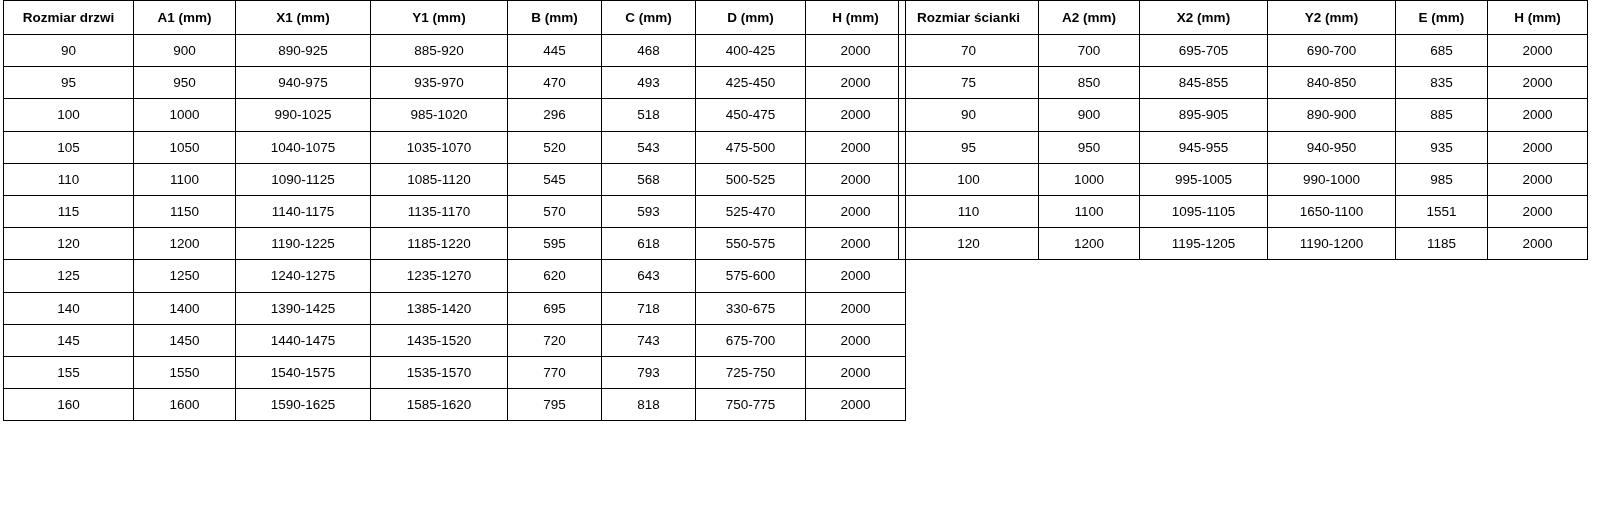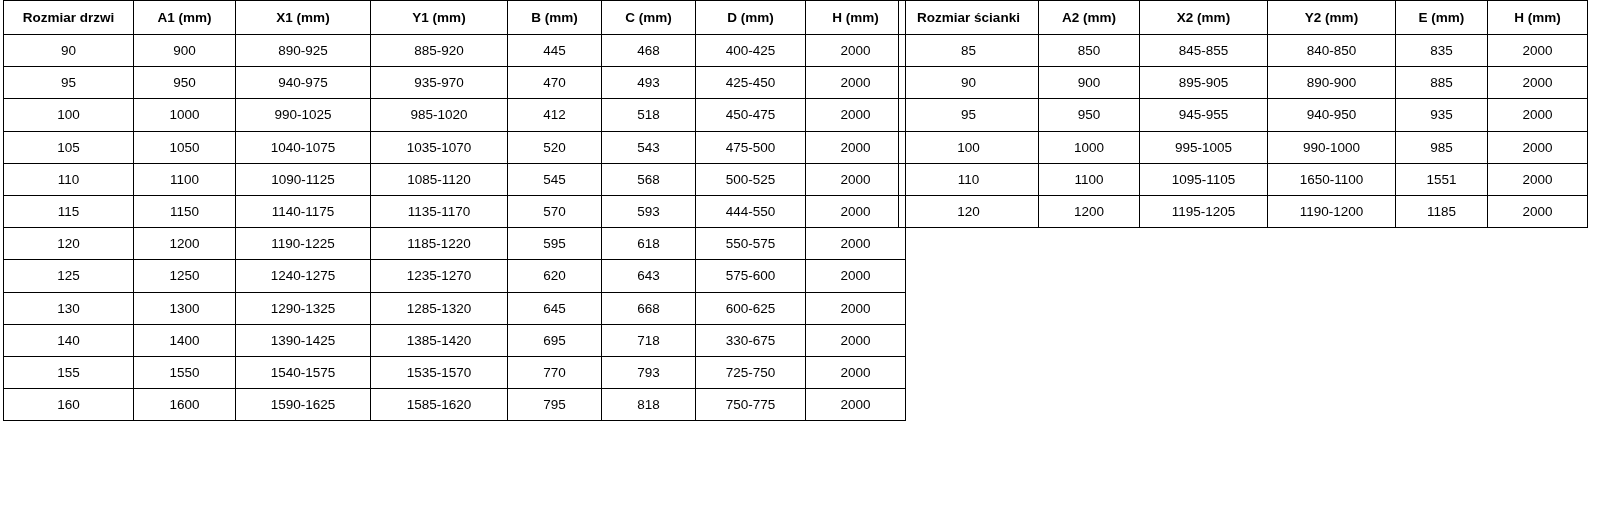--- a/index.html
+++ b/index.html
@@ -112,21 +112,21 @@
             <td>470</td>
             <td>493</td>
             <td>425-450</td>
             <td>2000</td>
           </tr>
           <tr>
             <td>100</td>
             <td>1000</td>
             <td>990-1025</td>
             <td>985-1020</td>
-            <td>412</td>
+            <td>296</td>
             <td>518</td>
             <td>450-475</td>
             <td>2000</td>
           </tr>
           <tr>
             <td>105</td>
             <td>1050</td>
             <td>1040-1075</td>
             <td>1035-1070</td>
             <td>520</td>
@@ -144,21 +144,21 @@
             <td>500-525</td>
             <td>2000</td>
           </tr>
           <tr>
             <td>115</td>
             <td>1150</td>
             <td>1140-1175</td>
             <td>1135-1170</td>
             <td>570</td>
             <td>593</td>
-            <td>444-550</td>
+            <td>525-470</td>
             <td>2000</td>
           </tr>
           <tr>
             <td>120</td>
             <td>1200</td>
             <td>1190-1225</td>
             <td>1185-1220</td>
             <td>595</td>
             <td>618</td>
             <td>550-575</td>
@@ -168,37 +168,37 @@
             <td>125</td>
             <td>1250</td>
             <td>1240-1275</td>
             <td>1235-1270</td>
             <td>620</td>
             <td>643</td>
             <td>575-600</td>
             <td>2000</td>
           </tr>
           <tr>
-            <td>130</td>
-            <td>1300</td>
-            <td>1290-1325</td>
-            <td>1285-1320</td>
-            <td>645</td>
-            <td>668</td>
-            <td>600-625</td>
-            <td>2000</td>
-          </tr>
-          <tr>
             <td>140</td>
             <td>1400</td>
             <td>1390-1425</td>
             <td>1385-1420</td>
             <td>695</td>
             <td>718</td>
             <td>330-675</td>
+            <td>2000</td>
+          </tr>
+          <tr>
+            <td>145</td>
+            <td>1450</td>
+            <td>1440-1475</td>
+            <td>1435-1520</td>
+            <td>720</td>
+            <td>743</td>
+            <td>675-700</td>
             <td>2000</td>
           </tr>
           <tr>
             <td>155</td>
             <td>1550</td>
             <td>1540-1575</td>
             <td>1535-1570</td>
             <td>770</td>
             <td>793</td>
             <td>725-750</td>
@@ -233,21 +233,29 @@
             <th>Rozmiar ścianki</th>
             <th>A2 (mm)</th>
             <th>X2 (mm)</th>
             <th>Y2 (mm)</th>
             <th>E (mm)</th>
             <th>H (mm)</th>
           </tr>
       </thead>
       <tbody id="walls-body">
           <tr>
-            <td>85</td>
+            <td>70</td>
+            <td>700</td>
+            <td>695-705</td>
+            <td>690-700</td>
+            <td>685</td>
+            <td>2000</td>
+          </tr>
+          <tr>
+            <td>75</td>
             <td>850</td>
             <td>845-855</td>
             <td>840-850</td>
             <td>835</td>
             <td>2000</td>
           </tr>
           <tr>
             <td>90</td>
             <td>900</td>
             <td>895-905</td>

